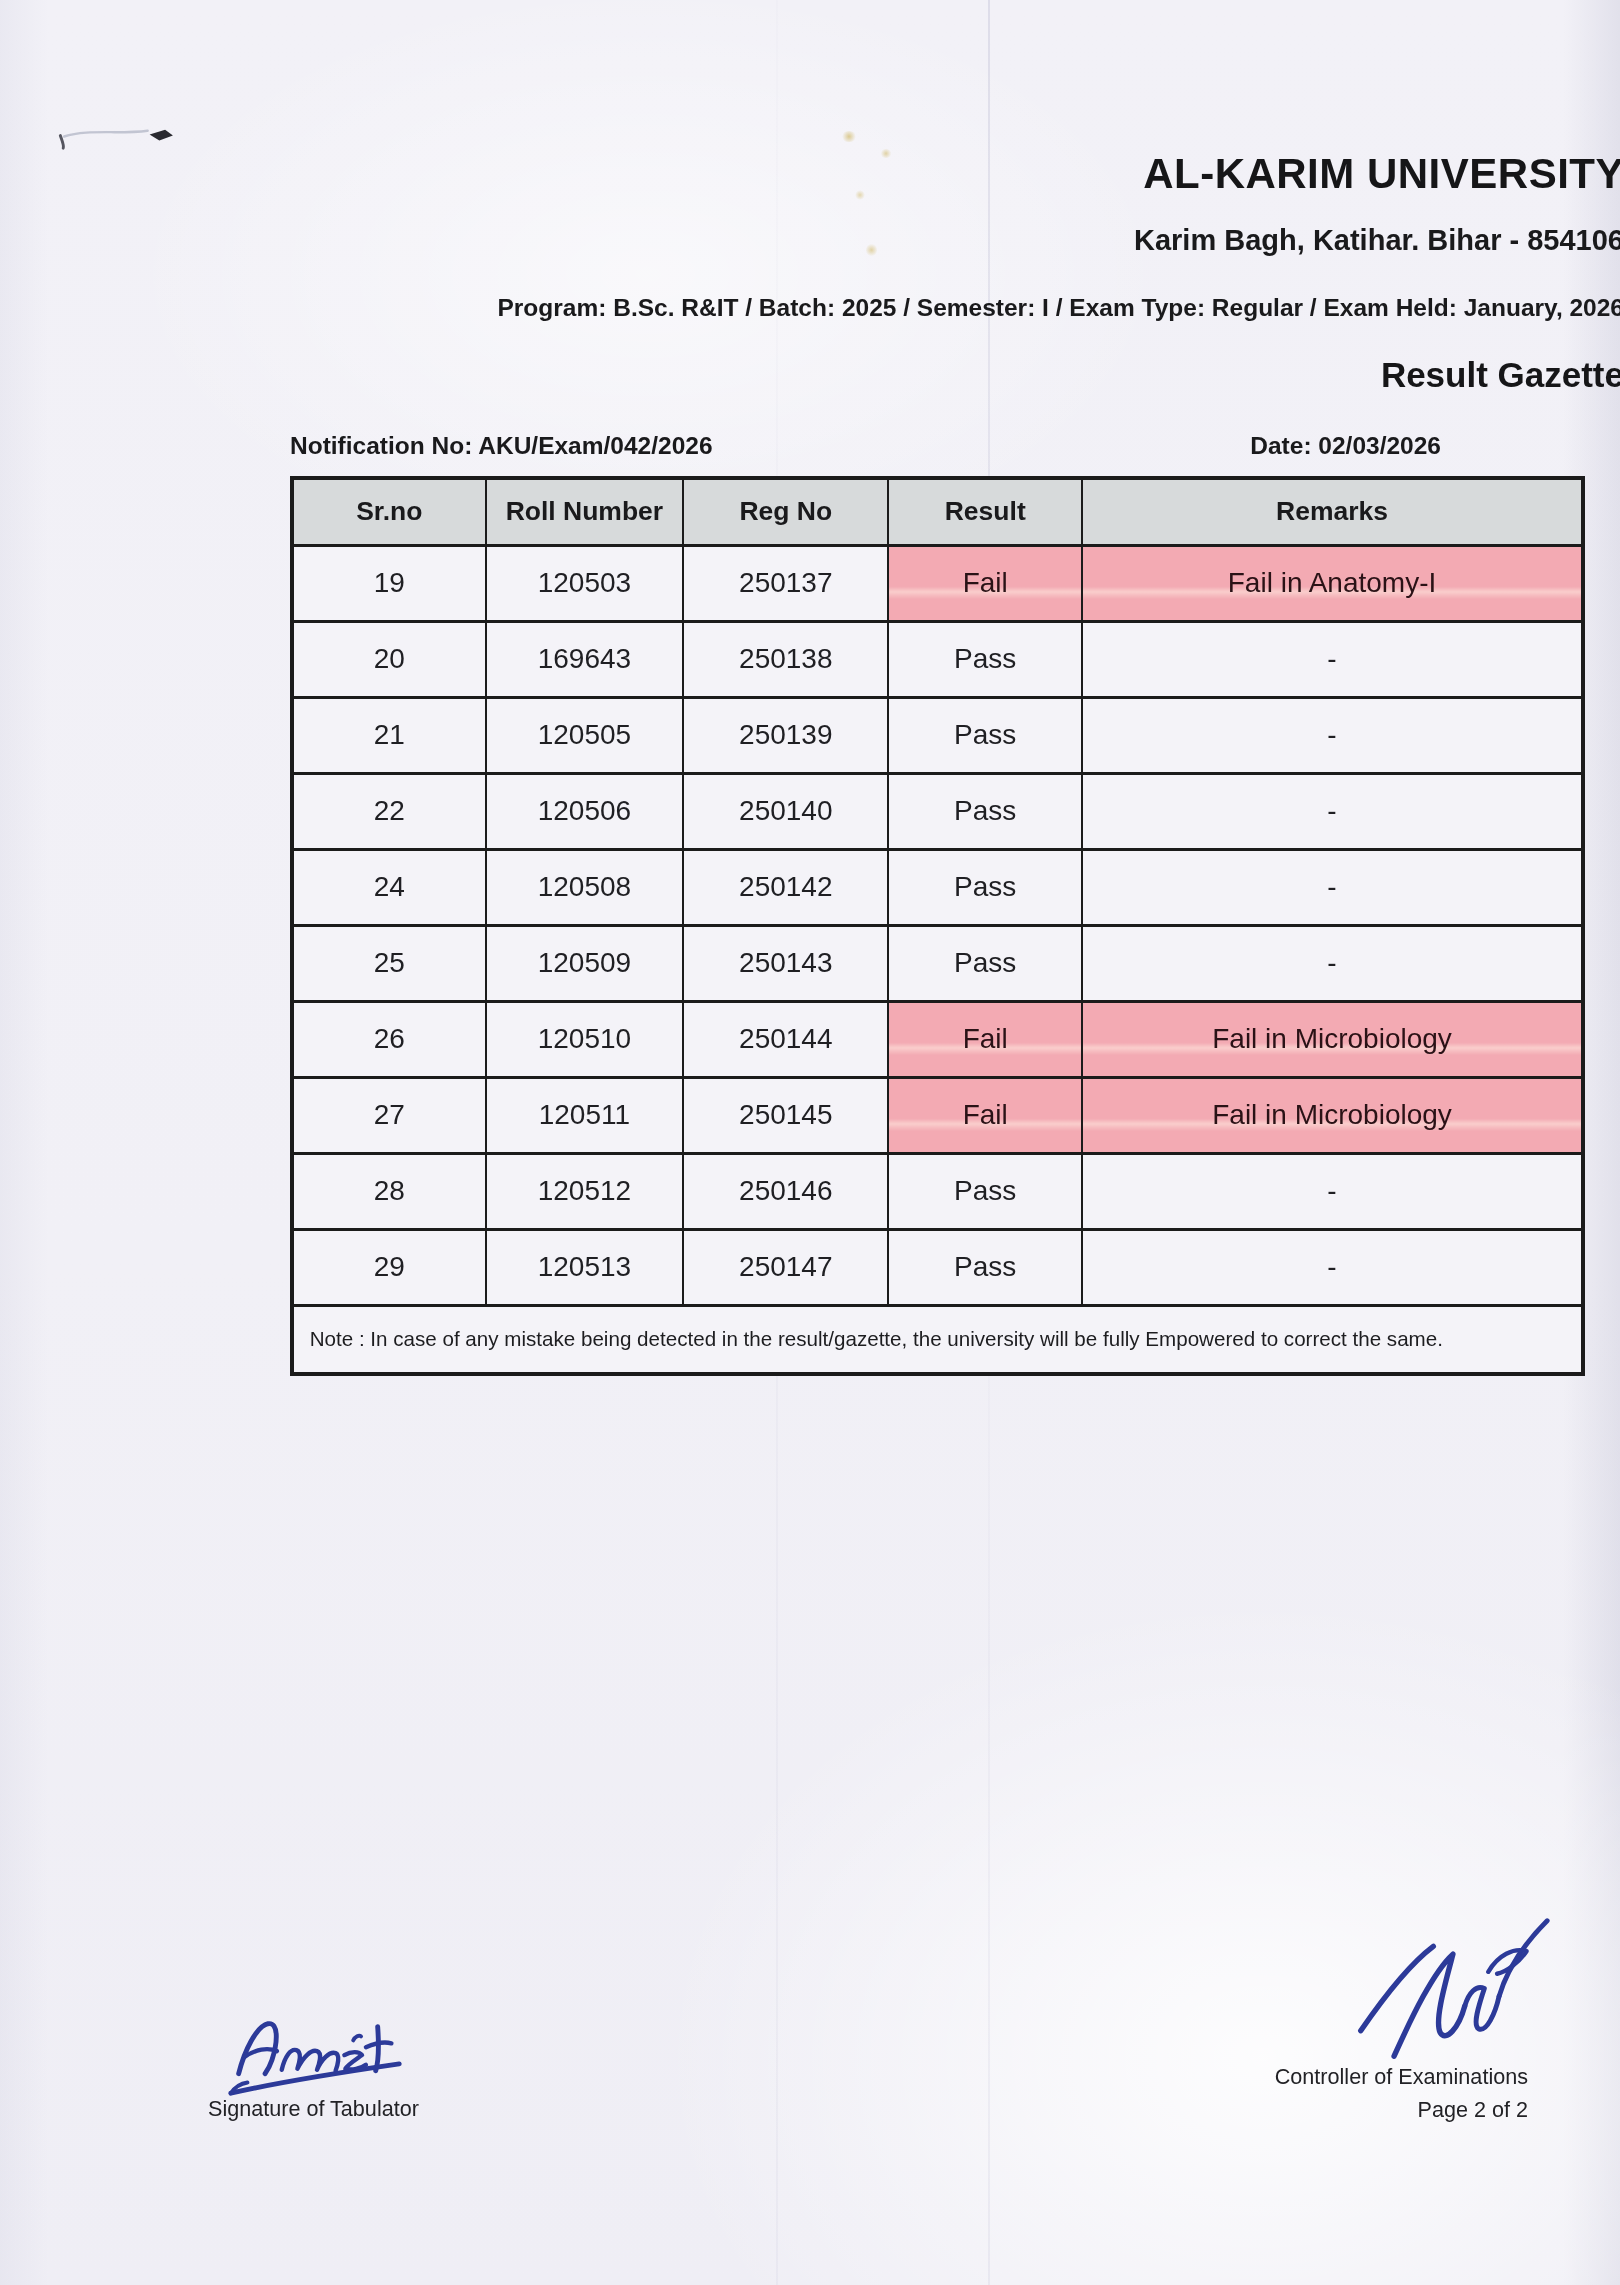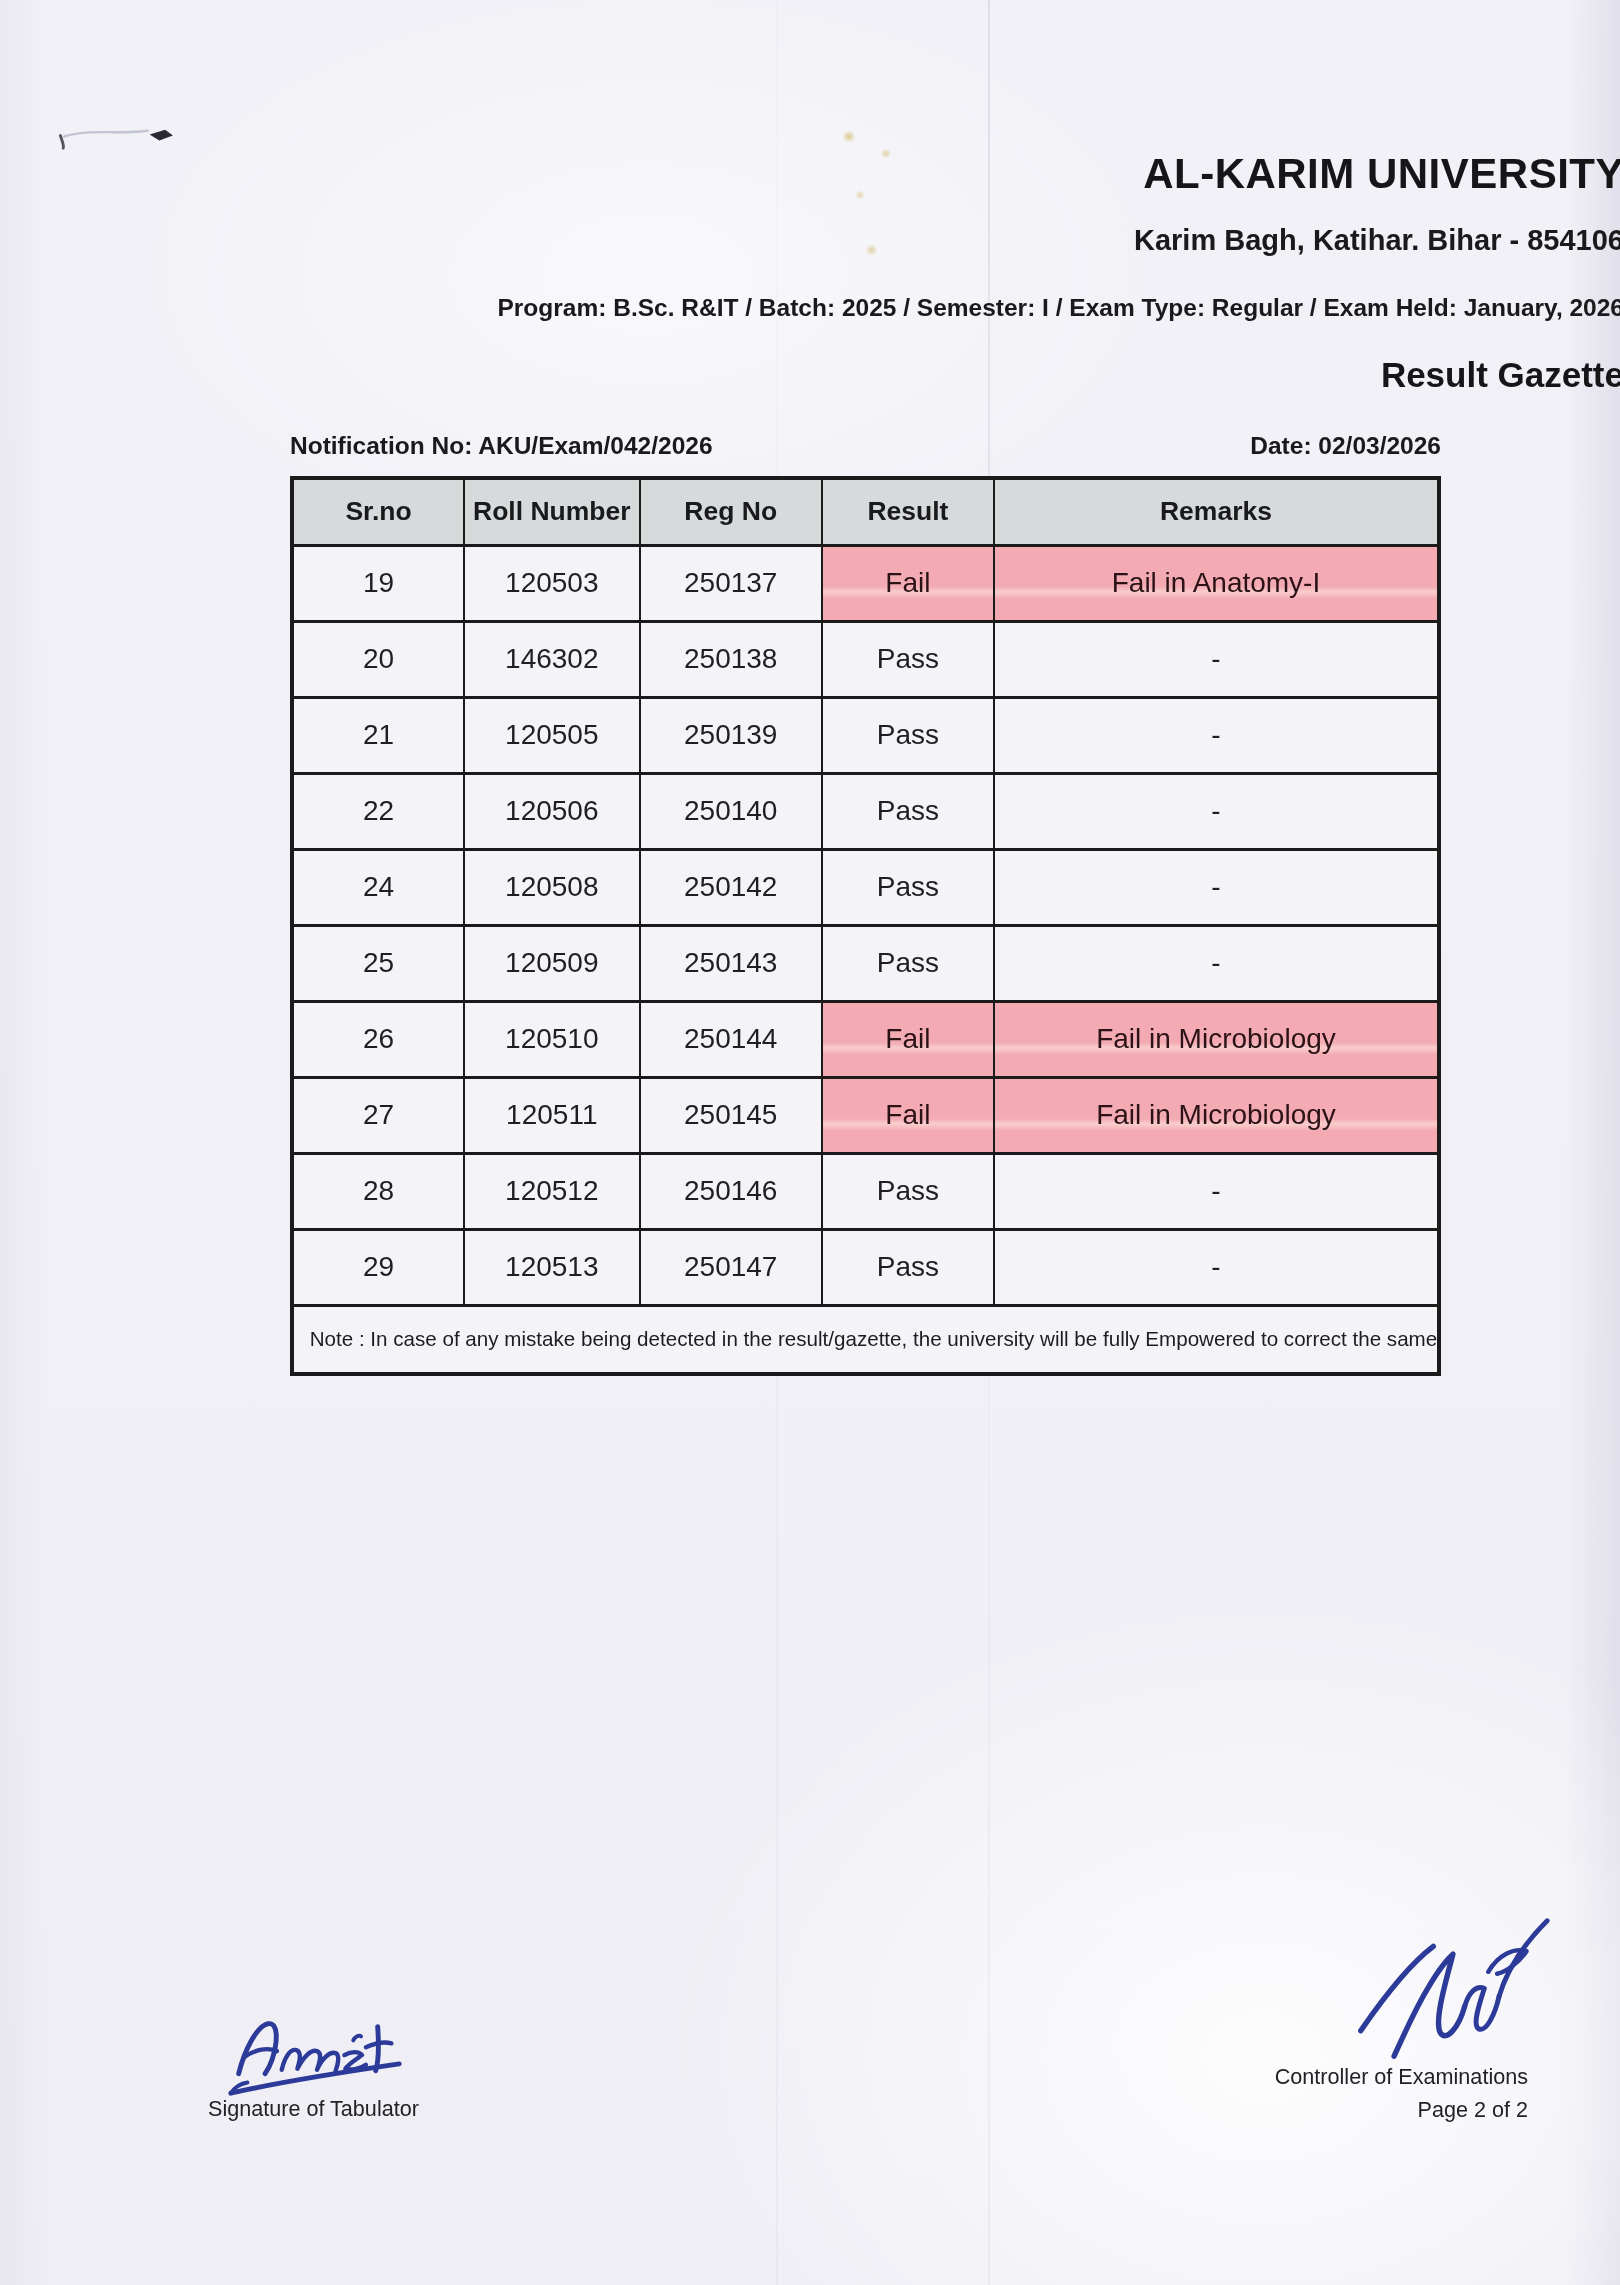--- a/index.html
+++ b/index.html
@@ -36,21 +36,21 @@
 
   .center-line{position:absolute;left:89px;width:1535px;text-align:right;white-space:nowrap;}
   .university-name{top:150px;font-size:42px;font-weight:bold;letter-spacing:0.5px;color:#161618;}
   .address-line{top:224px;font-size:29px;font-weight:bold;color:#1a1a1c;}
   .program-line{top:294px;font-size:24.5px;font-weight:bold;color:#1a1a1c;}
   .gazette-title{top:355px;font-size:35px;font-weight:bold;color:#161618;}
 
   .notif-row{position:absolute;left:290px;top:432px;width:1151px;display:flex;justify-content:space-between;align-items:baseline;font-size:24.5px;font-weight:bold;color:#1a1a1c;gap:8px;}
 
   table.result-table{
-    position:absolute;left:290px;top:476px;width:1151px;
+    position:absolute;left:290px;top:476px;width:1295px;
     border-collapse:collapse;table-layout:fixed;
     background:#f4f3f8;
   }
   .result-table col.c-sr{width:15.0%;}
   .result-table col.c-roll{width:15.3%;}
   .result-table col.c-reg{width:15.9%;}
   .result-table col.c-result{width:15.0%;}
   .result-table col.c-remarks{width:38.8%;}
   .result-table th,.result-table td{
     border:2.9px solid var(--border-black);
@@ -127,21 +127,21 @@
   <tbody>
       <tr>
         <td>19</td>
         <td>120503</td>
         <td>250137</td>
         <td class="fail">Fail</td>
         <td class="fail">Fail in Anatomy-I</td>
       </tr>
       <tr>
         <td>20</td>
-        <td>146302</td>
+        <td>169643</td>
         <td>250138</td>
         <td>Pass</td>
         <td>-</td>
       </tr>
       <tr>
         <td>21</td>
         <td>120505</td>
         <td>250139</td>
         <td>Pass</td>
         <td>-</td>

